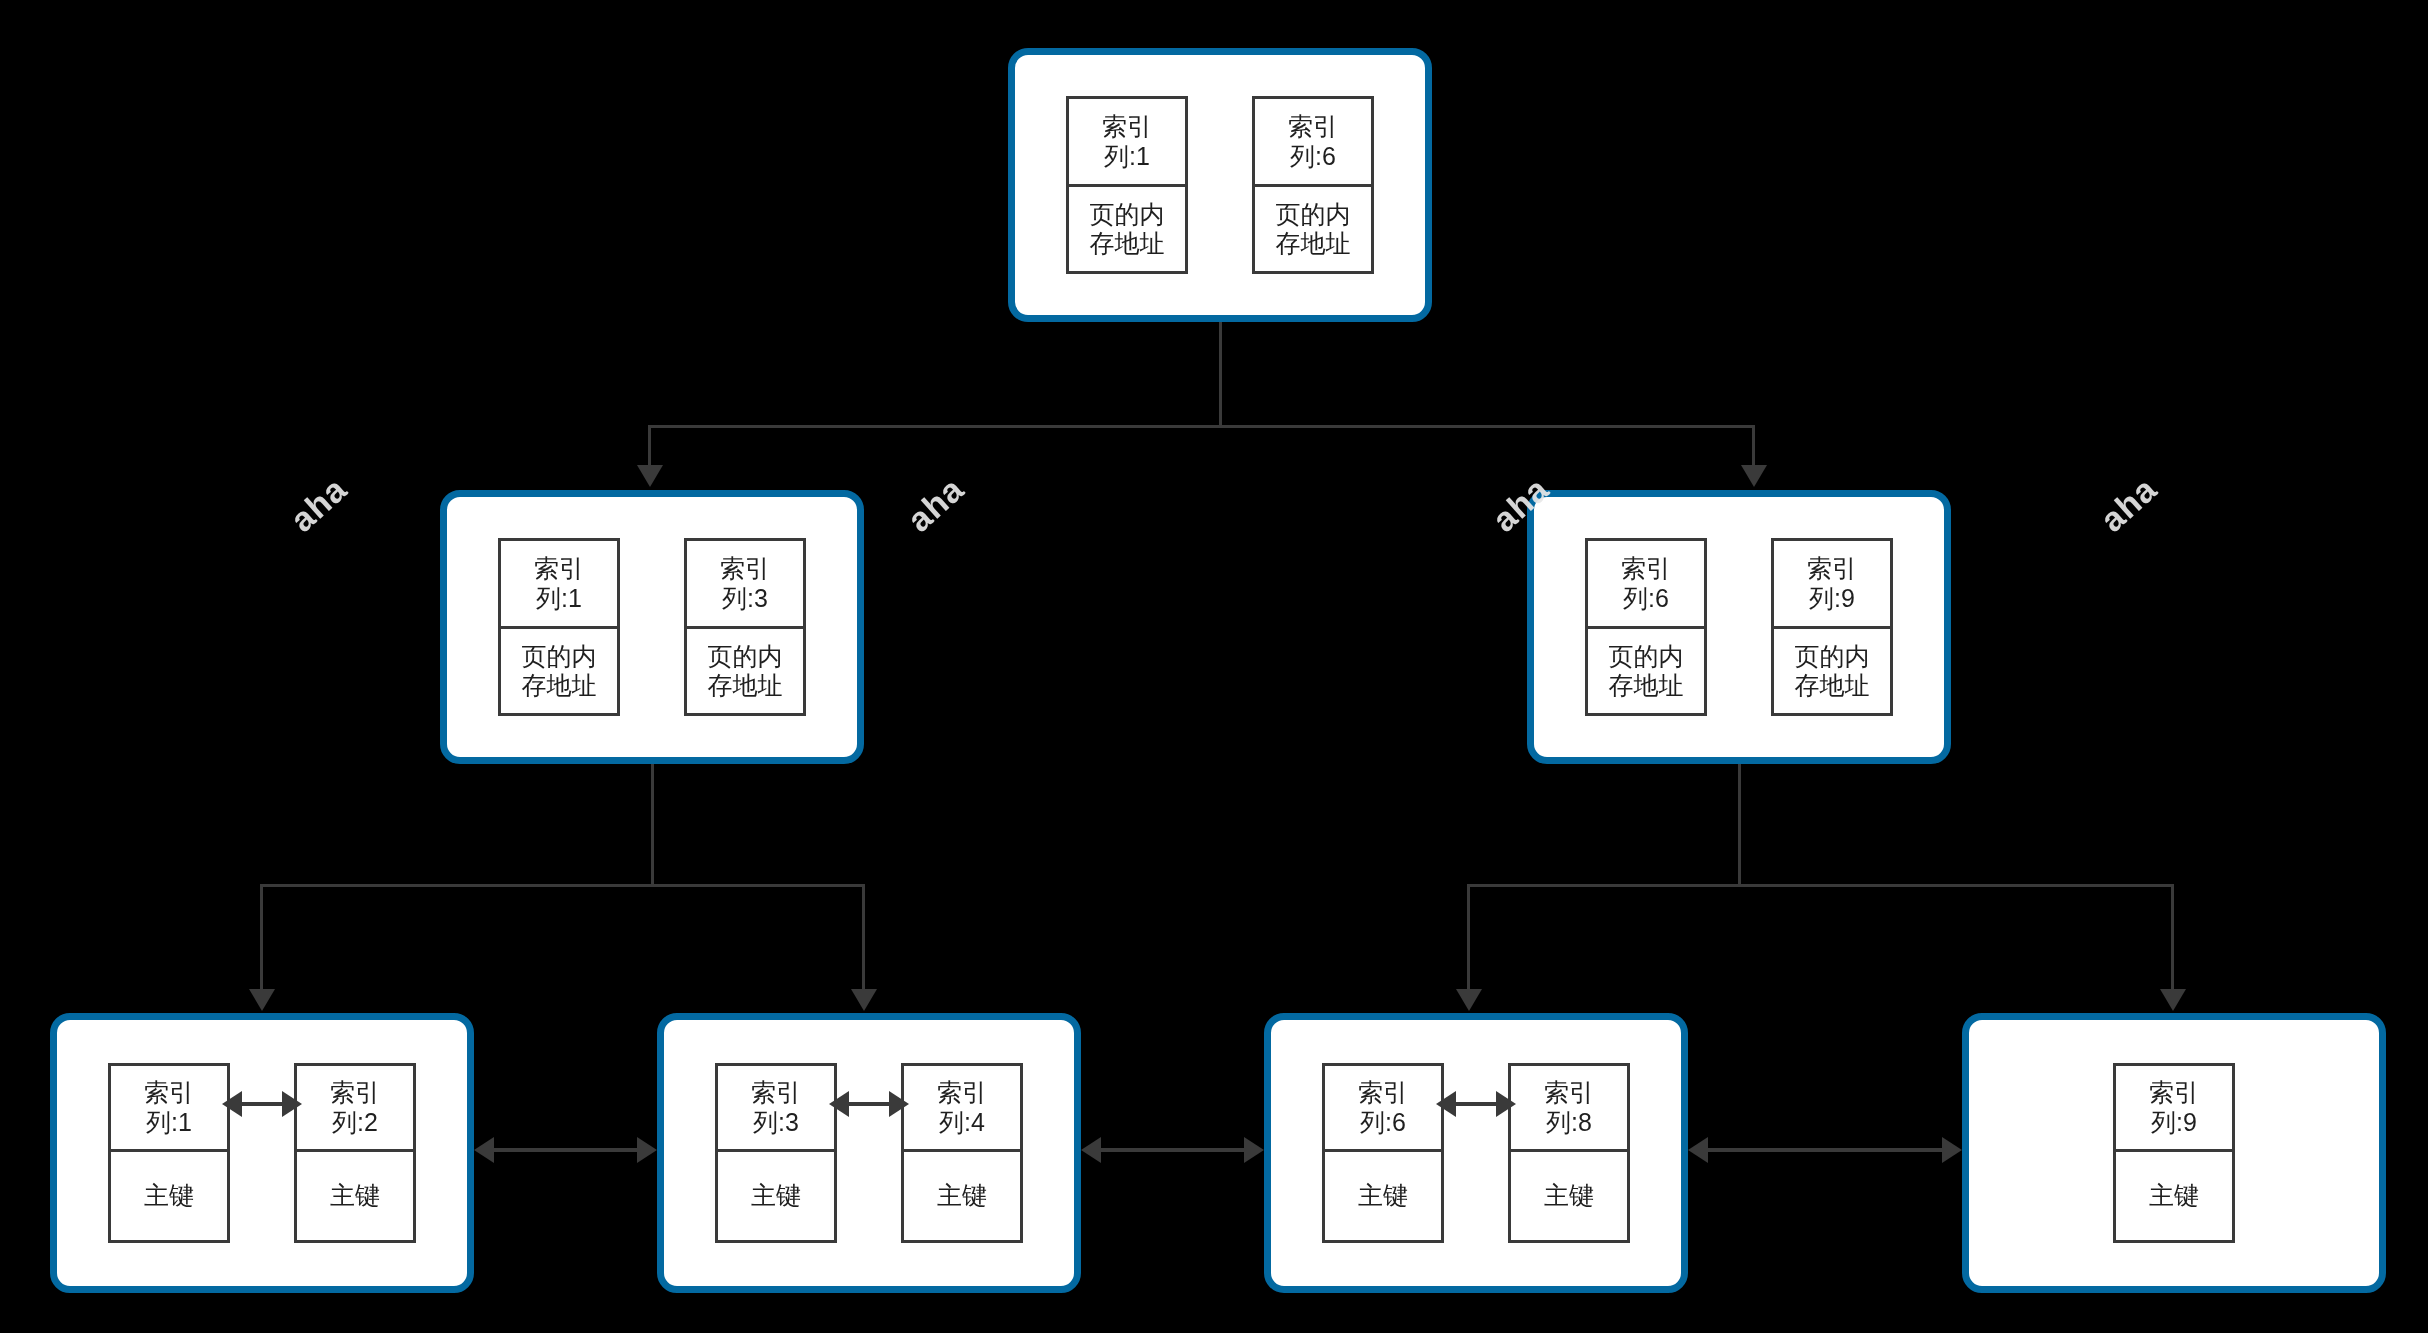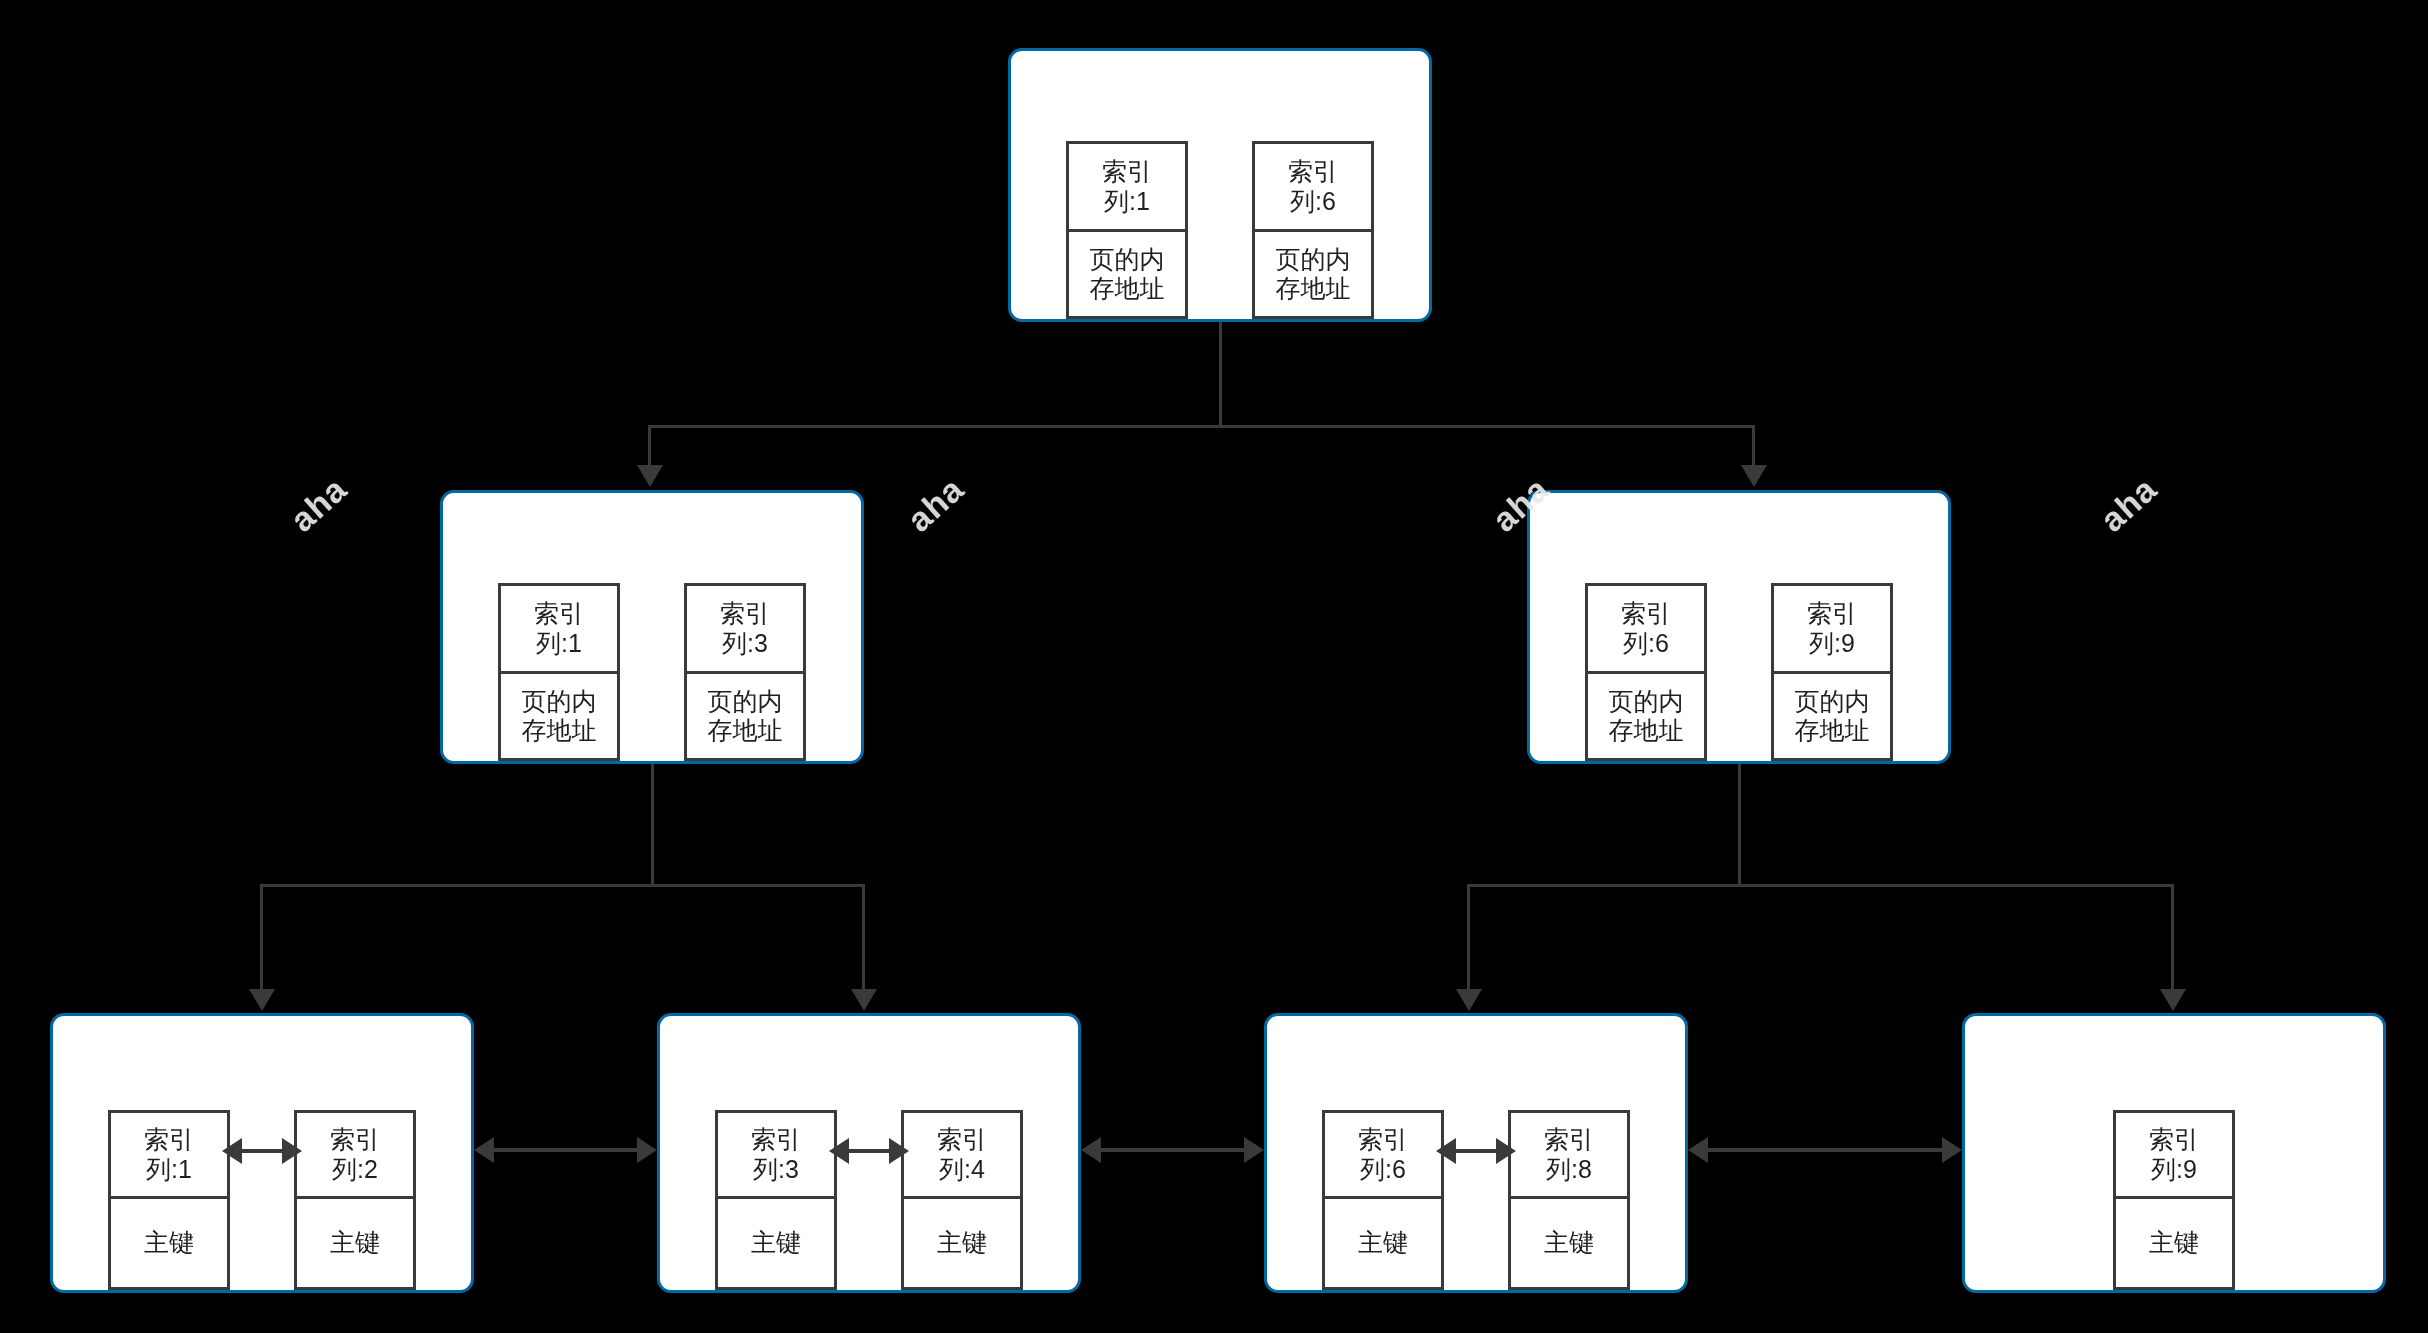--- a/index.html
+++ b/index.html
@@ -12,25 +12,25 @@
     width: 2428px;
     height: 1333px;
     background: #000000;
     font-family: "Liberation Sans", "DejaVu Sans", sans-serif;
     overflow: hidden;
   }
   
   .node {
     position: absolute;
     background: #ffffff;
-    border: 3px solid #0369a1;
-    border-radius: 14px;
+    border: 7px solid #0369a1;
+    border-radius: 20px;
     box-sizing: border-box;
     display: flex;
-    align-items: flex-end;
+    align-items: center;
     justify-content: center;
     gap: 0;
   }
   .cells {
     display: flex;
     align-items: center;
     justify-content: center;
   }
   
   .cell {

